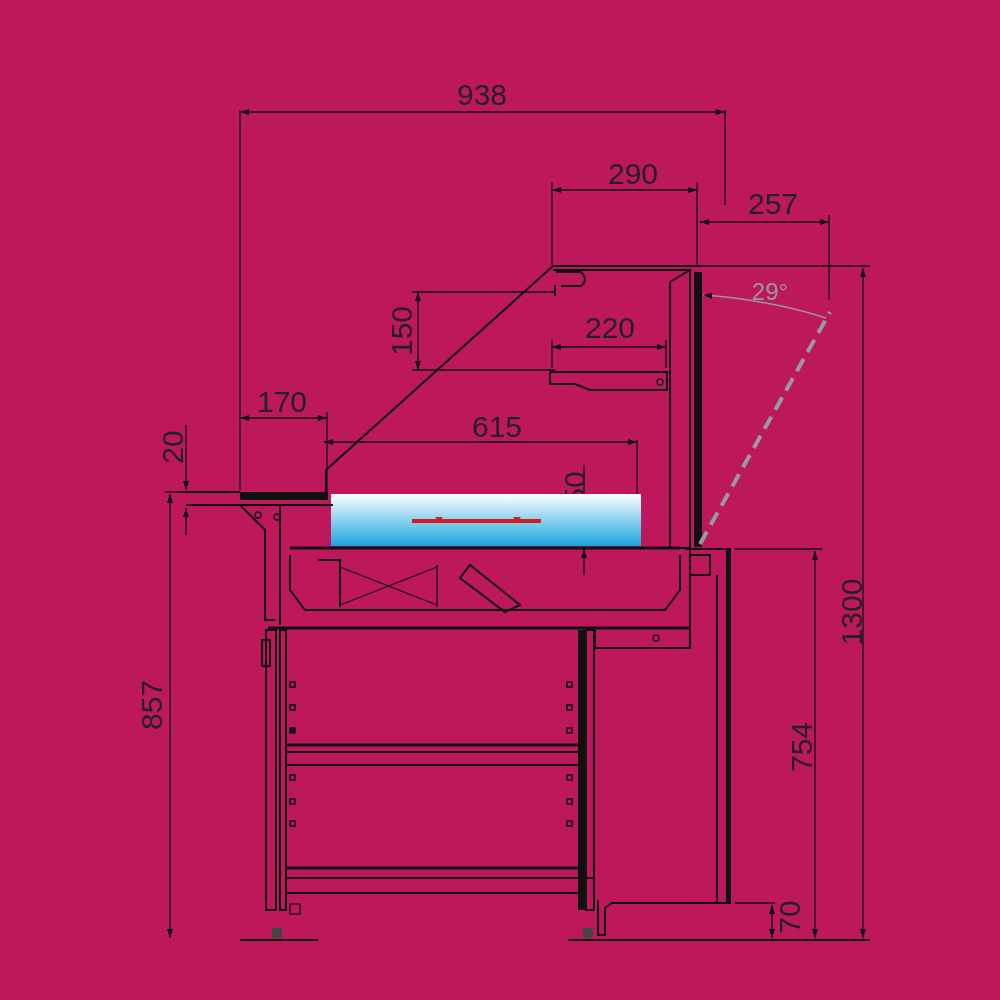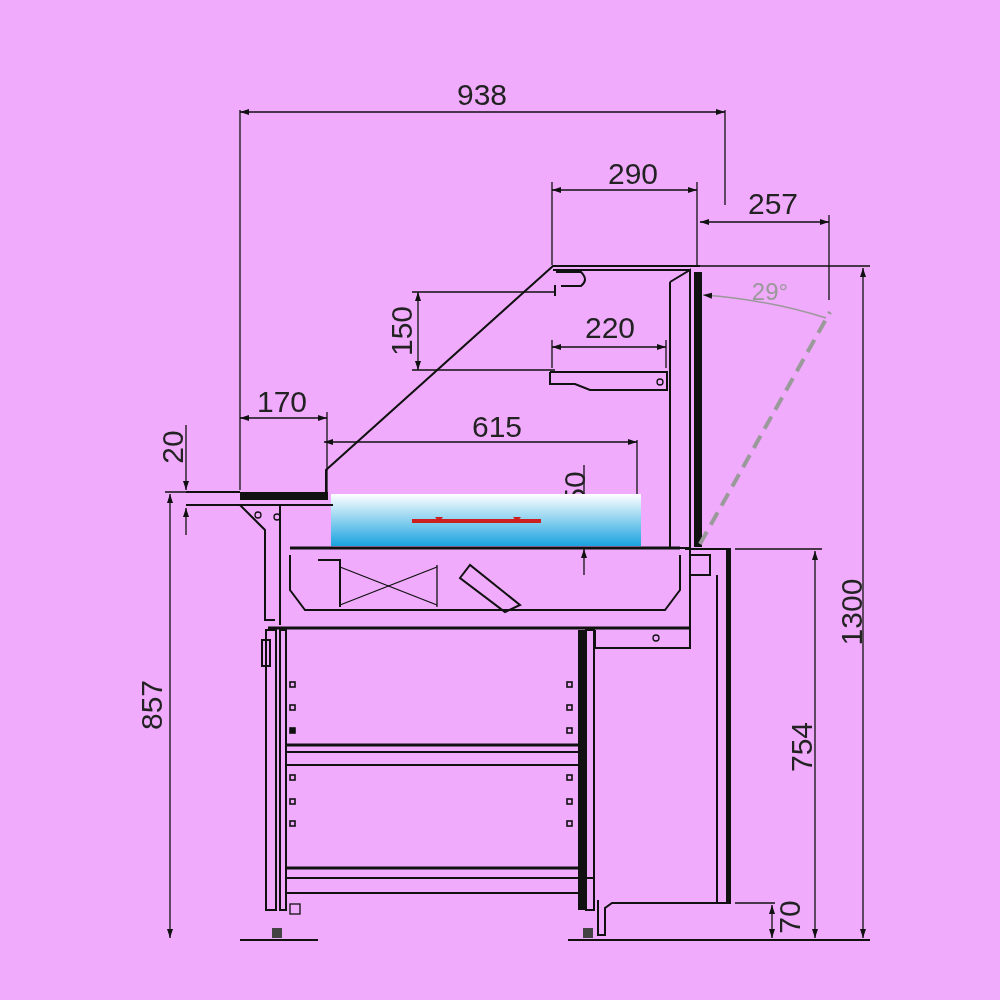--- a/index.html
+++ b/index.html
@@ -1,16 +1,16 @@
 <!DOCTYPE html>
 <html><head>
 <meta charset="utf-8">
 <style>
   html,body{margin:0;padding:0;background:#fff;}
-  #stage{position:relative;width:1000px;height:1000px;background:#f0abfc;overflow:hidden;}
+  #stage{position:relative;width:1000px;height:1000px;background:#be185d;overflow:hidden;}
   svg{position:absolute;left:0;top:0;}
   .dim{font-family:"Liberation Sans","DejaVu Sans",sans-serif;font-size:30px;fill:#222;}
   .ang{font-family:"Liberation Sans","DejaVu Sans",sans-serif;font-size:24px;fill:#999;}
   .ln{stroke:#111;fill:none;stroke-width:2;}
   .thin{stroke:#111;fill:none;stroke-width:1.3;}
   .thick{stroke:#111;fill:none;stroke-width:3;}
 </style>
 </head>
 <body>
 

